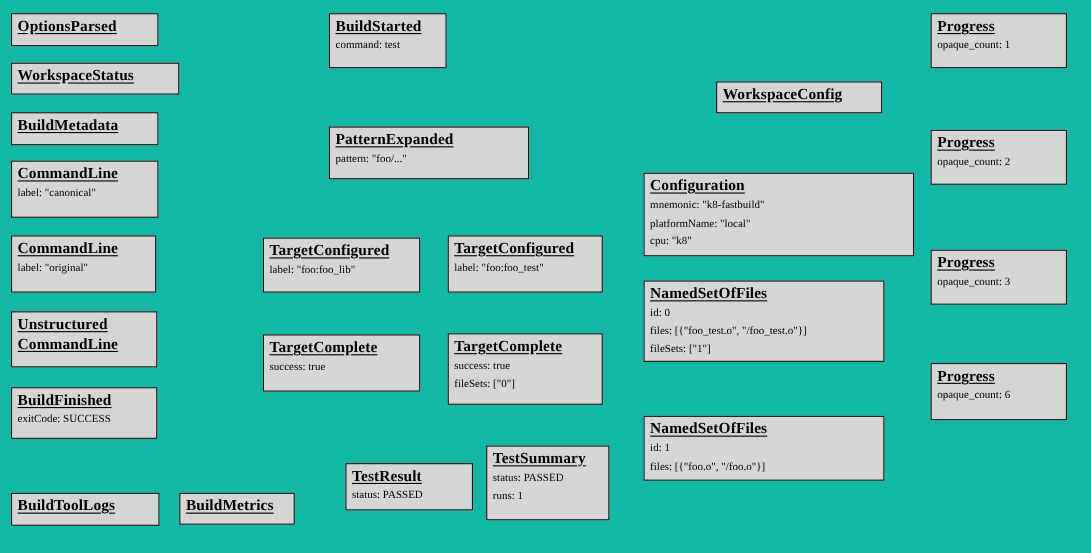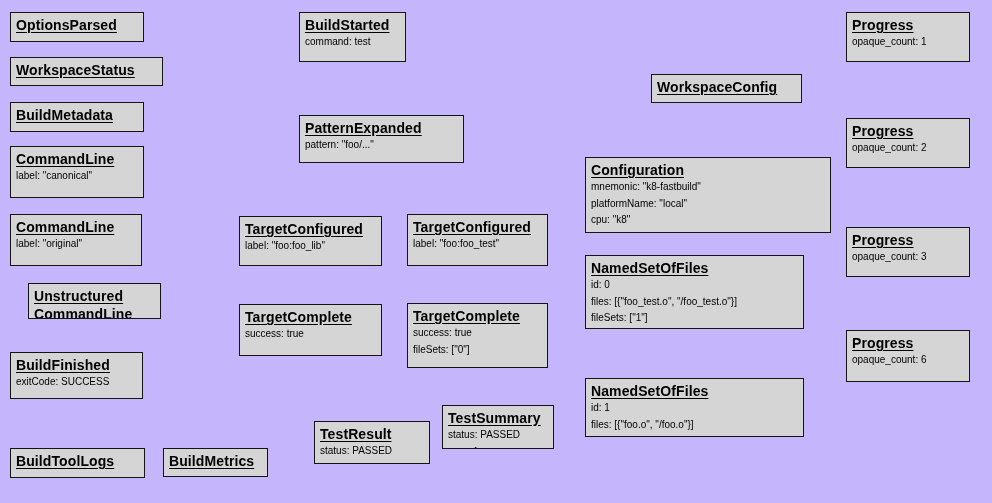--- a/index.html
+++ b/index.html
@@ -4,22 +4,22 @@
 <style>
   html, body {
     margin: 0;
     padding: 0;
     background: #000000;
   }
   .canvas {
     position: relative;
     width: 992px;
     height: 503px;
-    background: #c4b5fd;
-    font-family: Liberation Sans, sans-serif;
+    background: #14b8a6;
+    font-family: Liberation Serif, serif;
     overflow: hidden;
   }
   .node {
     position: absolute;
     box-sizing: border-box;
     background: #d5d5d5;
     border: 1px solid #141414;
     color: #000000;
     padding: 3px 5px 2px 5px;
     overflow: hidden;
@@ -59,21 +59,21 @@
   <div class="node" style="left:10px; top:146px; width:134px; height:52px">
     <div class="node-title">CommandLine</div>
     <div class="node-line">label: "canonical"</div>
   </div>
 
   <div class="node" style="left:10px; top:214px; width:132px; height:52px">
     <div class="node-title">CommandLine</div>
     <div class="node-line">label: "original"</div>
   </div>
 
-  <div class="node" style="left:28px; top:283px; width:133px; height:36px">
+  <div class="node" style="left:10px; top:283px; width:133px; height:51px">
     <div class="node-title">Unstructured
 CommandLine</div>
   </div>
 
   <div class="node" style="left:10px; top:352px; width:133px; height:47px">
     <div class="node-title">BuildFinished</div>
     <div class="node-line">exitCode: SUCCESS</div>
   </div>
 
   <div class="node" style="left:10px; top:448px; width:135px; height:30px">
@@ -82,21 +82,21 @@
 
   <div class="node" style="left:163px; top:448px; width:105px; height:29px">
     <div class="node-title">BuildMetrics</div>
   </div>
 
   <div class="node" style="left:299px; top:12px; width:107px; height:50px">
     <div class="node-title">BuildStarted</div>
     <div class="node-line">command: test</div>
   </div>
 
-  <div class="node" style="left:299px; top:115px; width:165px; height:48px">
+  <div class="node" style="left:299px; top:115px; width:182px; height:48px">
     <div class="node-title">PatternExpanded</div>
     <div class="node-line">pattern: "foo/..."</div>
   </div>
 
   <div class="node" style="left:239px; top:216px; width:143px; height:50px">
     <div class="node-title">TargetConfigured</div>
     <div class="node-line">label: "foo:foo_lib"</div>
   </div>
 
   <div class="node" style="left:407px; top:214px; width:141px; height:52px">
@@ -113,21 +113,21 @@
     <div class="node-title">TargetComplete</div>
     <div class="node-line">success: true</div>
     <div class="node-line">fileSets: ["0"]</div>
   </div>
 
   <div class="node" style="left:314px; top:421px; width:116px; height:43px">
     <div class="node-title">TestResult</div>
     <div class="node-line">status: PASSED</div>
   </div>
 
-  <div class="node" style="left:442px; top:405px; width:112px; height:44px">
+  <div class="node" style="left:442px; top:405px; width:112px; height:68px">
     <div class="node-title">TestSummary</div>
     <div class="node-line">status: PASSED</div>
     <div class="node-line">runs: 1</div>
   </div>
 
   <div class="node" style="left:651px; top:74px; width:151px; height:29px">
     <div class="node-title">WorkspaceConfig</div>
   </div>
 
   <div class="node" style="left:585px; top:157px; width:246px; height:76px">

